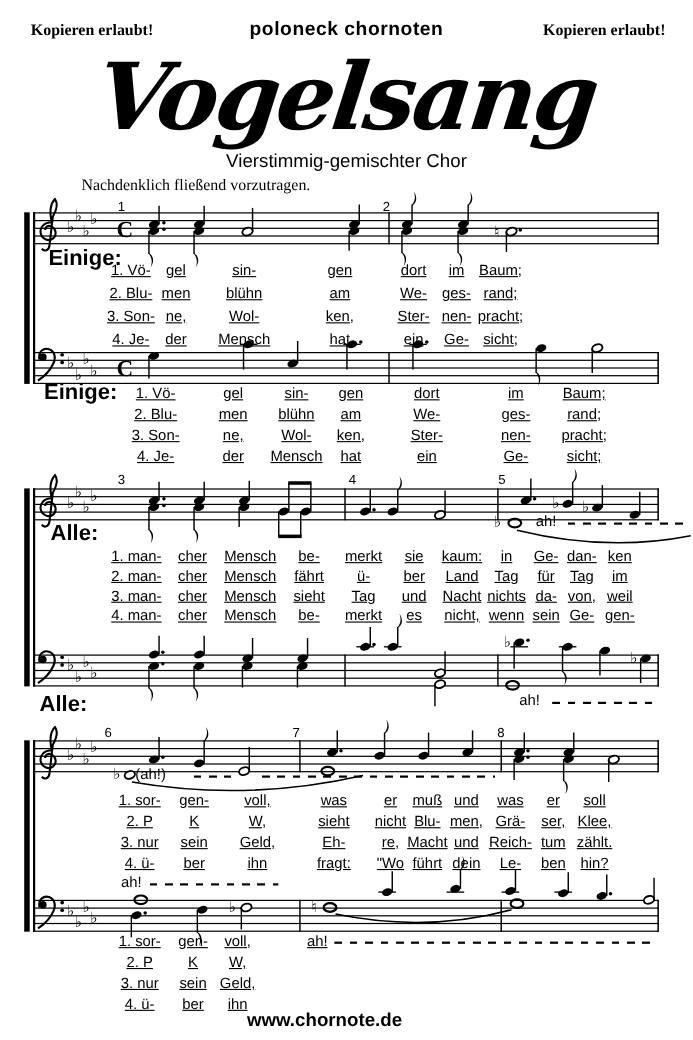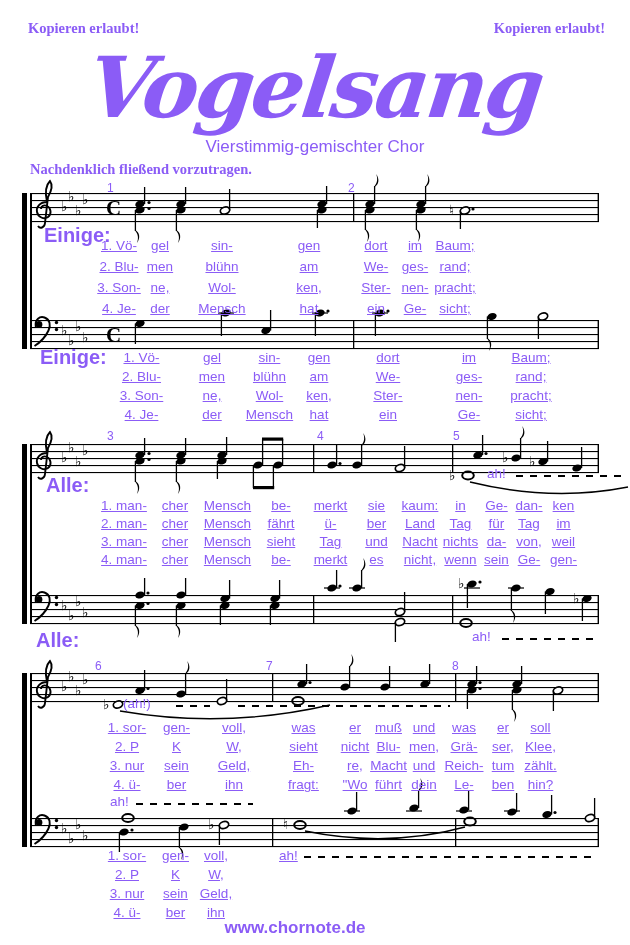--- a/index.html
+++ b/index.html
@@ -1,24 +1,24 @@
 <!DOCTYPE html>
 <html><head>
 <meta charset="utf-8">
 <style>
   html,body{margin:0;padding:0;background:#fff;}
-  .page{position:relative;width:630px;height:945px;background:#fff;color:#8b5cf6;
+  .page{position:relative;width:630px;height:945px;background:#fff;color:#000000;
         font-family:"Liberation Sans",sans-serif;overflow:hidden;}
   .abs{position:absolute;}
   .copyline{font-family:"Liberation Serif",serif;font-weight:bold;font-size:14.5px;white-space:nowrap;}
   .brand{width:630px;text-align:center;font-size:17.5px;font-weight:bold;letter-spacing:.5px;}
   .title{width:630px;text-align:center;font-family:"DejaVu Serif",serif;font-style:italic;
          font-weight:bold;font-size:84px;line-height:100px;letter-spacing:-3px;transform:skewX(-7deg);}
   .subtitle{width:630px;text-align:center;font-size:17px;}
-  .tempo{font-family:"Liberation Serif",serif;font-weight:bold;font-size:14.5px;white-space:nowrap;}
+  .tempo{font-family:"Liberation Serif",serif;font-weight:normal;font-size:14.5px;white-space:nowrap;margin-left:44px;}
   .credits{text-align:center;font-size:13.5px;font-weight:bold;line-height:17px;white-space:nowrap;}
   .footer{width:590px;text-align:center;font-size:17px;font-weight:bold;}
   .vlabel{font-size:20px;font-weight:bold;white-space:nowrap;}
   .mnum{font-size:12px;}
   .ah{font-size:13.5px;white-space:nowrap;}
   .dashes{height:2px;background:repeating-linear-gradient(90deg,#000 0 7px,transparent 7px 14px);}
   .sysbar{width:5px;background:#000;}
   .sysline{width:1.5px;background:#000;}
   .lyrics{position:absolute;display:grid;font-size:13.5px;line-height:16px;text-decoration:underline;}
   .syl{justify-self:center;white-space:nowrap;}
@@ -35,20 +35,21 @@
   .dt{fill:#000;}
   .acc{font-family:"DejaVu Sans",sans-serif;font-size:14px;fill:#000;}
   .tsig{font-family:"Liberation Serif",serif;font-size:21px;font-weight:bold;fill:#000;}
 </style>
 </head>
 <body>
 
 <div class="page">
 
   <div class="abs copyline" style="left:28px;top:20px">Kopieren erlaubt!</div>
+  <div class="abs brand" style="left:0;top:16px">poloneck chornoten</div>
   <div class="abs copyline" style="right:25px;top:20px">Kopieren erlaubt!</div>
   <div class="abs title" style="left:0;top:38px">Vogelsang</div>
   <div class="abs subtitle" style="left:0;top:137px">Vierstimmig-gemischter Chor</div>
   <div class="abs tempo" style="left:30px;top:161px">Nachdenklich fließend vorzutragen.</div>
 
   <svg width="0" height="0">
     <defs>
       <ellipse id="nq" class="nh" rx="4.8" ry="3.4" transform="rotate(-18)"></ellipse>
       <ellipse id="ho" class="oh" rx="4.8" ry="3.4" transform="rotate(-18)"></ellipse>
       <ellipse id="wn" class="wh" rx="5.8" ry="3.9"></ellipse>

